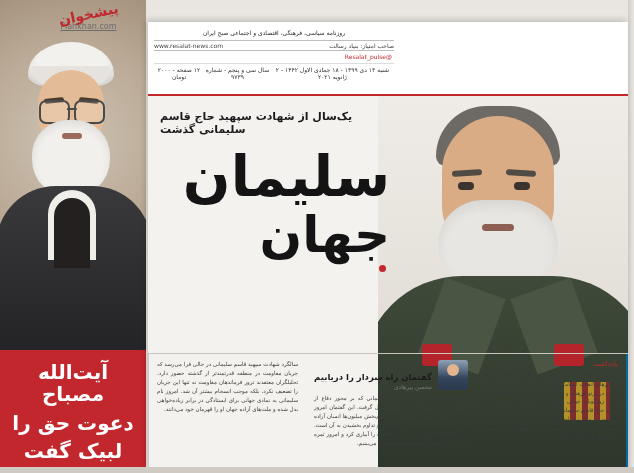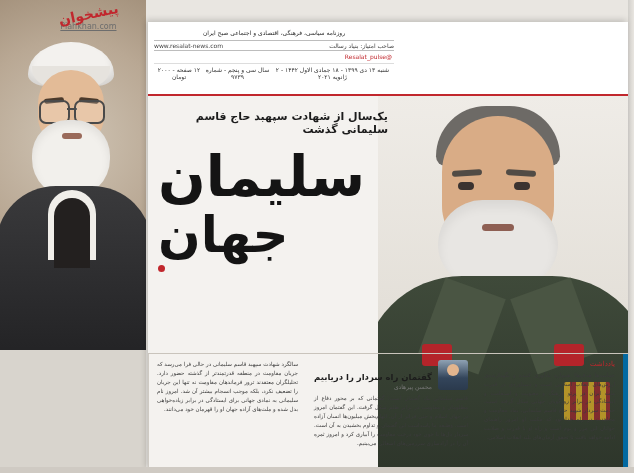--- a/index.html
+++ b/index.html
@@ -338,25 +338,25 @@
     left: 0; top: 0;
     width: 252px; height: 376px;
     direction: rtl;
     text-align: right;
   }
   .kicker {
     margin: 14px 12px 0 12px;
     font-size: 11px;
     font-weight: bold;
     color: #1b1b1b;
-    text-align: right;
+    text-align: left;
   }
   .big-head {
     margin: 14px 10px 0 10px;
-    text-align: left;
+    text-align: right;
     color: #141414;
     font-weight: bold;
     line-height: .98;
   }
   .big-head .l1 { font-size: 56px; letter-spacing: -2px; }
   .big-head .l2 { font-size: 50px; letter-spacing: -2px; margin-top: 6px; }
   .big-head .dot {
     display: inline-block;
     width: 7px; height: 7px;
     background: #c1272d;
@@ -372,21 +372,21 @@
     width: 480px; height: 118px;
     display: flex;
     direction: rtl;
   }
   .col-right {
     width: 152px;
     padding: 6px 8px;
     box-sizing: border-box;
     direction: rtl;
     text-align: right;
-    border-right: 5px solid #0369a1;
+    border-right: 2px solid #0369a1;
   }
   .col-right .tag {
     font-size: 7px;
     color: #c1272d;
     margin-bottom: 3px;
   }
   .col-right .txt {
     font-size: 5.5px;
     color: #3b3b3b;
     line-height: 1.6;
@@ -506,20 +506,25 @@
       <div class="brow-l"></div>
       <div class="brow-r"></div>
       <div class="glasses">
         <div class="lens l"></div>
         <div class="bridge"></div>
         <div class="lens r"></div>
       </div>
       <div class="beard"></div>
       <div class="mouth"></div>
       <div class="robe"></div>
+    </div>
+    <div class="left-headline">
+      <div>آیت‌الله مصباح</div>
+      <div>دعوت حق را</div>
+      <div>لبیک گفت</div>
     </div>
   </div>
 
   <div class="watermark">
     <span class="wm-fa">پیشخوان</span>
     <span class="wm-en">Piahkhan.com</span>
   </div>
 
   <div class="sheet">
 

